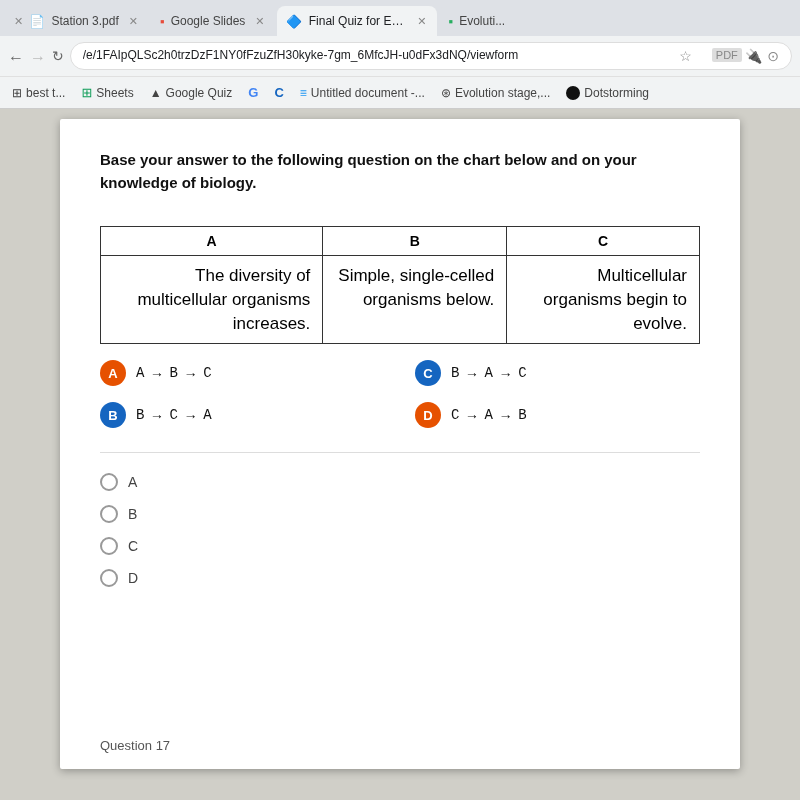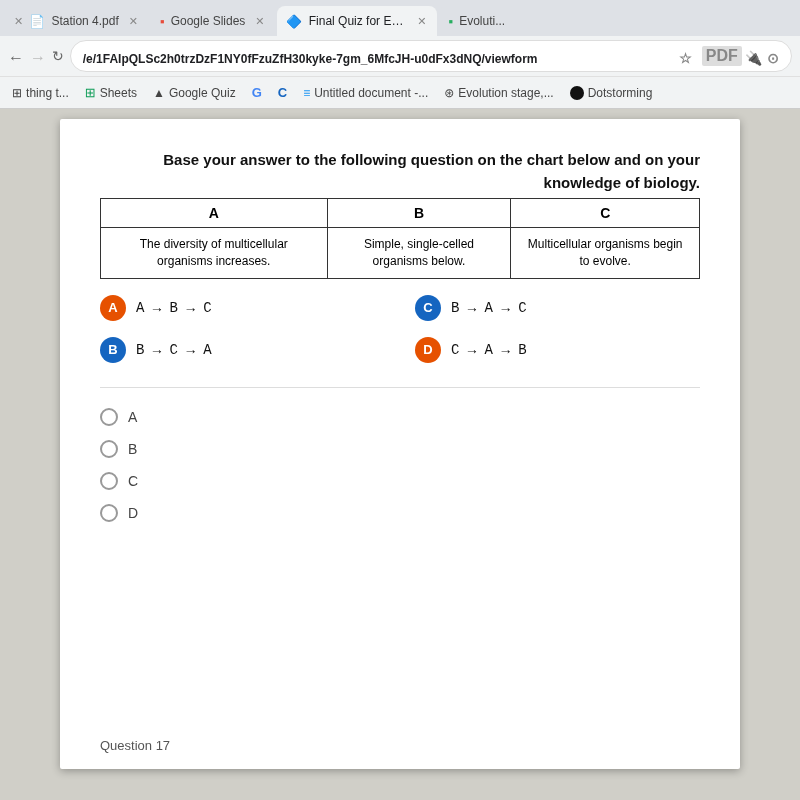--- a/index.html
+++ b/index.html
@@ -64,22 +64,21 @@
 
     .url-box {
       flex: 1;
       background: white;
       border: 1px solid #ddd;
       border-radius: 20px;
       padding: 5px 12px;
       font-size: 12px;
       color: #202124;
       display: flex;
-      align-items: flex-end;
-      font-weight: bold;
+      align-items: flex-start;
     }
 
     .url-text {
       overflow: hidden;
       text-overflow: ellipsis;
       white-space: nowrap;
       flex: 1;
       font-size: 12px;
     }
 
@@ -124,23 +123,22 @@
       border-radius: 2px;
       box-shadow: 0 2px 8px rgba(0,0,0,0.3);
       padding: 30px 40px 20px 40px;
       position: relative;
     }
 
     .question-intro {
       font-size: 15px;
       font-weight: bold;
       line-height: 1.5;
-      margin-bottom: 4px;
+      margin-bottom: 32px;
       color: #111;
-      text-align: right;
     }
 
     .chart-table {
       width: 100%;
       border-collapse: collapse;
       margin-bottom: 16px;
       border: 1px solid #333;
     }
 
     .chart-table th {
@@ -148,22 +146,22 @@
       padding: 6px 12px;
       text-align: center;
       font-weight: bold;
       font-size: 14px;
       background: white;
     }
 
     .chart-table td {
       border: 1px solid #333;
       padding: 8px 12px;
-      text-align: center;
-      font-size: 12px;
+      text-align: right;
+      font-size: 17px;
       vertical-align: top;
       line-height: 1.4;
     }
 
     .question-text {
       font-size: 15px;
       line-height: 1.5;
       margin-bottom: 20px;
       color: #111;
     }
@@ -251,21 +249,21 @@
   </style>
 </head>
 <body>
 
 <div class="browser-chrome">
 
   <div class="tab-bar">
     <div class="tab">
       <span style="font-size:11px;color:#888;">✕</span>
       <span style="color:#c0392b;font-size:13px;">📄</span>
-      <span class="tab-label">Station 4.pdf</span>
+      <span class="tab-label">Station 3.pdf</span>
       <span style="font-size:11px;color:#888;margin-left:4px;">✕</span>
     </div>
     <div class="tab">
       <span style="color:#e74c3c;font-size:13px;">▪</span>
       <span class="tab-label">Google Slides</span>
       <span style="font-size:11px;color:#888;margin-left:4px;">✕</span>
     </div>
     <div class="tab active">
       <span style="color:#2980b9;font-size:13px;">🔷</span>
       <span class="tab-label">Final Quiz for Evolution</span>
@@ -277,30 +275,30 @@
     </div>
   </div>
 
   <div class="address-bar">
     <span style="font-size:16px;color:#666;cursor:pointer;">←</span>
     <span style="font-size:16px;color:#bbb;cursor:pointer;">→</span>
     <span style="font-size:14px;color:#666;cursor:pointer;">↻</span>
     <div class="url-box">
       <span class="url-text">/e/1FAIpQLSc2h0trzDzF1NY0fFzuZfH30kyke-7gm_6MfcJH-u0dFx3dNQ/viewform</span>
       <span style="font-size:14px;color:#888;margin-left:6px;">☆</span>
-      <span style="font-size:16px;color:#888;margin-left:10px;background:#ddd;padding:1px 4px;border-radius:2px;">PDF</span>
+      <span style="font-size:11px;color:#888;margin-left:20px;background:#ddd;padding:1px 4px;border-radius:2px;">PDF</span>
       <span style="font-size:14px;color:#888;margin-left:4px;">🔌</span>
       <span style="font-size:14px;color:#888;margin-left:4px;">⊙</span>
     </div>
   </div>
 
   <div class="bookmarks-bar">
     <div class="bookmark-item">
       <span style="font-size:12px;">⊞</span>
-      <span>thing t...</span>
+      <span>best t...</span>
     </div>
     <div class="bookmark-item">
       <span style="color:#0f9d58;font-size:13px;">⊞</span>
       <span>Sheets</span>
     </div>
     <div class="bookmark-item">
       <span style="font-size:12px;">▲</span>
       <span>Google Quiz</span>
     </div>
     <div class="bookmark-item">

